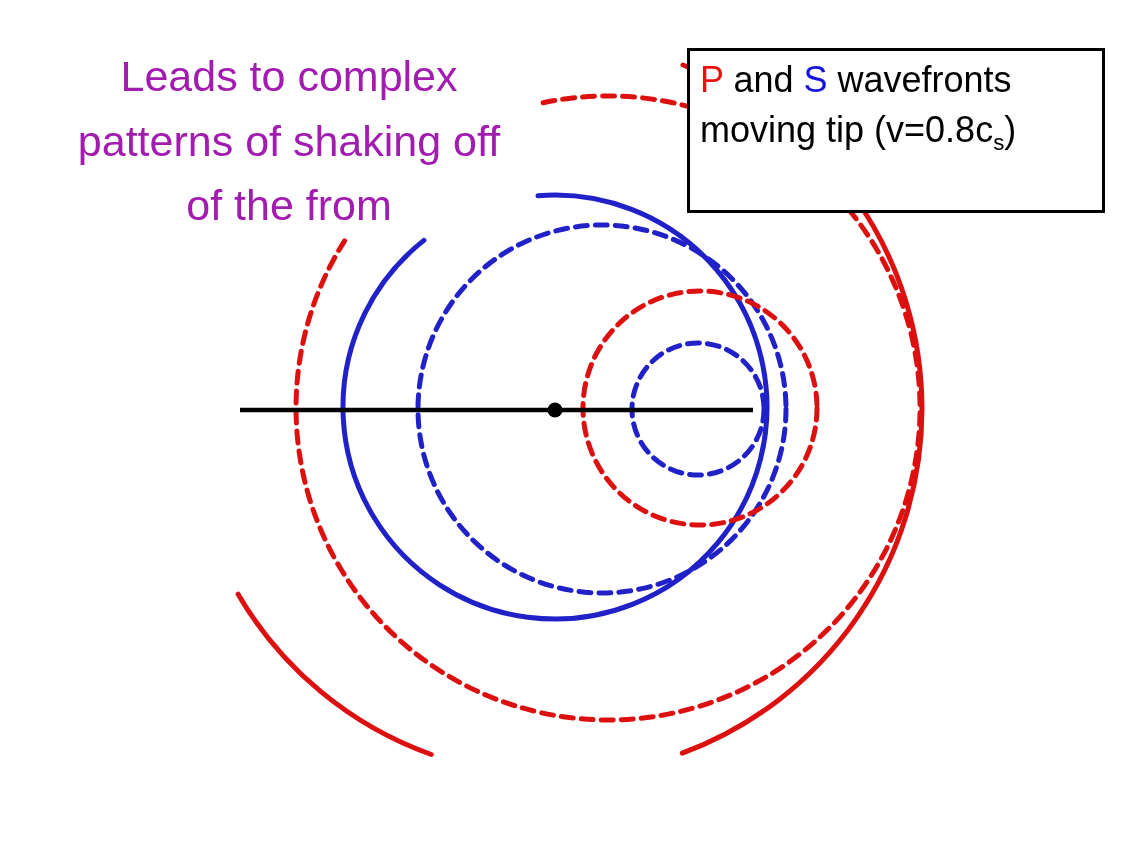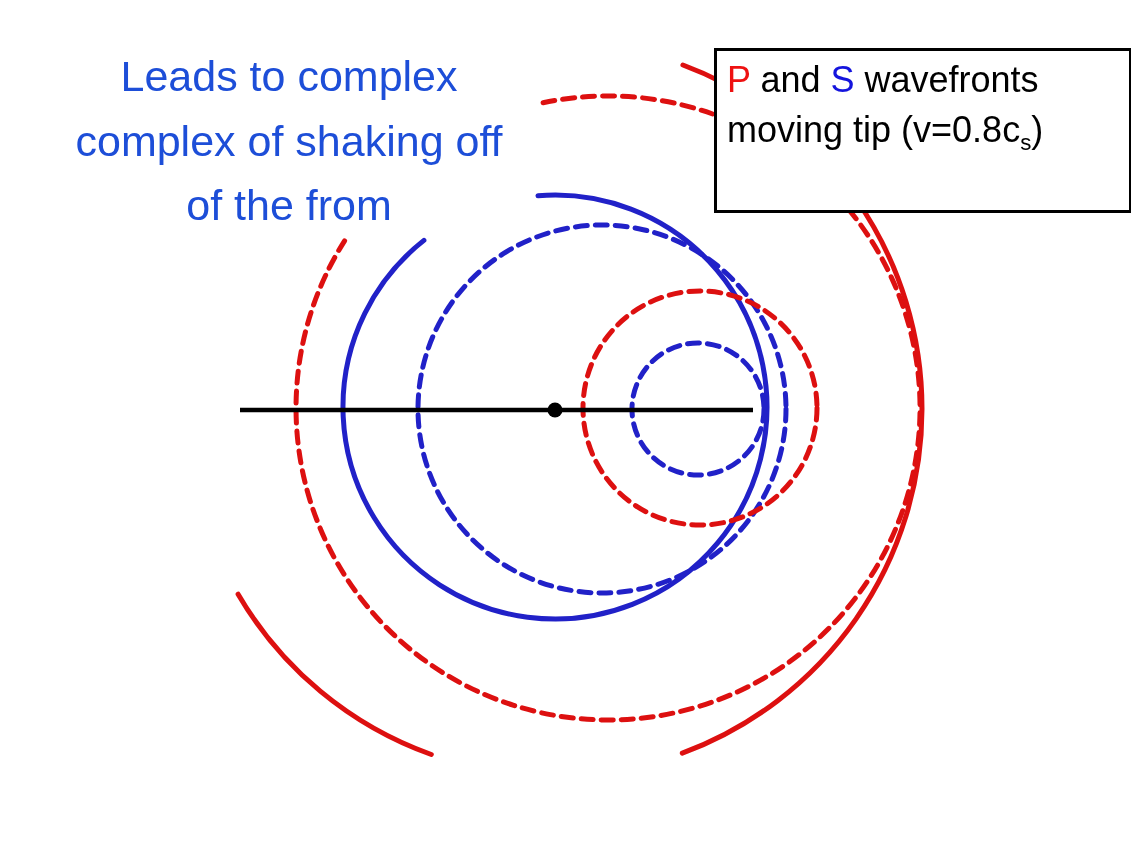--- a/index.html
+++ b/index.html
@@ -23,38 +23,37 @@
     height: 848px;
   }
   .slide-title {
     position: absolute;
     left: 13px;
     top: 44px;
     width: 552px;
     text-align: center;
     font-size: 43px;
     line-height: 1.5;
-    color: #1d4ed8;
+    color: #a21caf;
     letter-spacing: 0px;
   }
   .callout-box {
     position: absolute;
     left: 687px;
     top: 48px;
     width: 418px;
     height: 165px;
     box-sizing: border-box;
     background: #ffffff;
     border: 3px solid #000000;
     padding: 4px 0 0 10px;
     font-size: 36px;
     line-height: 50px;
     color: #000000;
     white-space: nowrap;
-    margin-left: 27px;
   }
   .callout-box sub {
     font-size: 0.62em;
     line-height: 0;
   }
 </style>
 </head>
 <body>
 
 <div class="slide">
@@ -66,21 +65,21 @@
       <path d="M 543.1 102.8 A 312 312 0 1 1 344.6 240.8" fill="none" stroke="#dd1010" stroke-width="5" stroke-linecap="round" stroke-dasharray="12 8"></path>
       <circle cx="700" cy="408" r="117" fill="none" stroke="#dd1010" stroke-width="5" stroke-linecap="round" stroke-dasharray="12 8"></circle>
       <path d="M 682.9 65.0 A 367 367 0 0 1 682.3 753.2" fill="none" stroke="#dd1010" stroke-width="5" stroke-linecap="round"></path>
       <path d="M 431.3 754.5 A 367 367 0 0 1 238.1 594.2" fill="none" stroke="#dd1010" stroke-width="5" stroke-linecap="round"></path>
       <line x1="240" y1="410" x2="753" y2="410" stroke="#000000" stroke-width="4.5"></line>
       <circle cx="555" cy="410" r="7.5" fill="#000000"></circle>
     </svg>
 
   <div class="slide-title">
     <div>Leads to complex</div>
-    <div>complex of shaking off</div>
+    <div>patterns of shaking off</div>
     <div>of the from</div>
   </div>
 
   <div class="callout-box">
     <div><span style="color: rgb(238, 17, 17);">P</span><span> and </span><span style="color: rgb(20, 20, 221);">S</span><span> wavefronts</span></div>
     <div><span>moving tip (v=0.8c</span><sub>s</sub><span>)</span></div>
   </div>
 
 </div>
 

